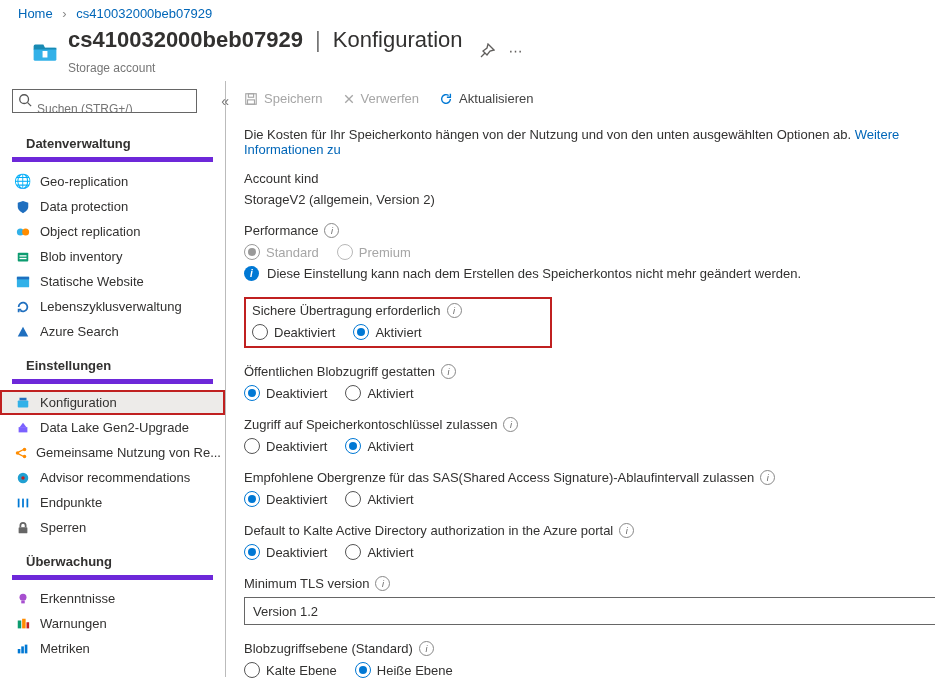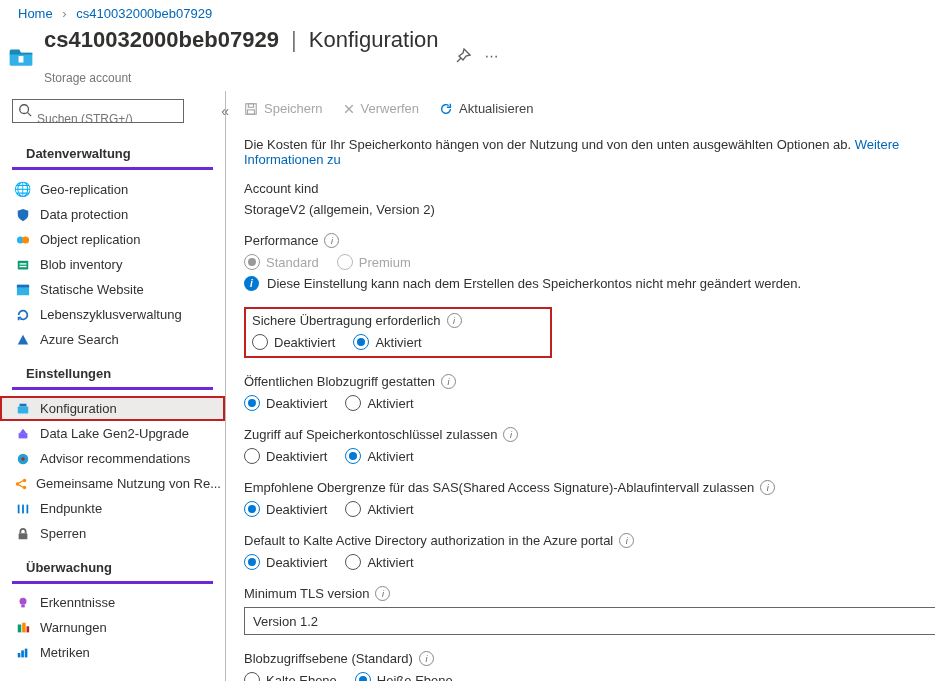--- a/index.html
+++ b/index.html
@@ -1,33 +1,33 @@
 <!DOCTYPE html>
 <html><head>
 <meta charset="utf-8">
 <style>
   html,body{margin:0;padding:0;font-family:"Segoe UI",Arial,sans-serif;font-size:13px;color:#323130;background:#fff;width:935px}
   a{color:#0066b8;text-decoration:none}
   .breadcrumb{padding:6px 18px 2px;font-size:13px;color:#0066b8}
   .breadcrumb .sep{color:#888;margin:0 6px}
-  .header{display:flex;align-items:center;padding:4px 8px 6px;position:relative}
+  .header{display:flex;align-items:center;padding:4px 32px 6px;position:relative}
   .resource-icon{width:26px;height:26px;margin-right:10px;display:flex;align-items:center;justify-content:center}
   .title-wrap h1{font-size:22px;font-weight:600;margin:0;line-height:26px;color:#323130}
   .title-wrap h1 .thin{font-weight:400}
   .title-wrap h1 .pipe{font-weight:400;margin:0 6px;color:#767676}
-  .title-wrap .subtitle{font-size:12px;color:#767676;margin-top:18px}
+  .title-wrap .subtitle{font-size:12px;color:#767676;margin-top:8px}
   .pin-icon{margin-left:16px;color:#605e5c}
   .ellipsis-icon{margin-left:14px;color:#605e5c;font-size:14px}
   .columns{display:flex;align-items:flex-start}
   .sidebar{width:225px;flex:0 0 225px;border-right:1px solid #bbb;padding:8px 0 16px}
   .search-wrap{padding:0 12px 6px;position:relative}
-  .search-input{width:172px;height:24px;border:1px solid #666;padding:16px 4px 0 24px;font-size:12px;color:#888;box-sizing:border-box}
+  .search-input{width:185px;height:24px;border:1px solid #666;padding:16px 4px 0 24px;font-size:12px;color:#888;box-sizing:border-box}
   .search-glyph{position:absolute;left:18px;top:4px;color:#555}
   .collapse-btn{position:absolute;right:-4px;top:4px;color:#777;font-size:14px}
-  .group-title{padding:14px 14px 6px;font-size:13px;font-weight:600;border-bottom:3px solid #6d28d9;margin:0 12px 6px 12px}
+  .group-title{padding:14px 14px 6px;font-size:13px;font-weight:600;border-bottom:5px solid #6d28d9;margin:0 12px 6px 12px}
   .nav-item{display:flex;align-items:center;padding:5px 12px 5px 14px;font-size:13px;color:#323130;white-space:nowrap;overflow:hidden;text-overflow:ellipsis}
   .nav-item .icon{width:18px;display:flex;align-items:center;justify-content:center;margin-right:8px;font-size:14px}
   .nav-item.selected{background:#edebe9}
   .nav-item.highlighted{outline:2px solid #c02020;outline-offset:-2px}
   .content{flex:1;padding:8px 0 20px 18px;overflow:hidden}
   .toolbar{display:flex;align-items:flex-start;gap:20px;padding:2px 0 10px;border-bottom:1px solid transparent}
   .tool-btn{display:flex;align-items:center;color:#444;font-size:13px}
   .tool-btn.disabled{color:#a6a6a6}
   .tool-btn .icon{margin-right:6px;font-size:14px}
   .tool-btn .icon.blue{color:#0078d4}
@@ -174,36 +174,36 @@
           <svg width="14" height="14" viewBox="0 0 16 16">
             <rect x="3" y="7" width="10" height="6" fill="#7b61ff"></rect>
             <polygon points="8,2 12,7 4,7" fill="#7b61ff"></polygon>
           </svg>
         </span>
         <span>Data Lake Gen2-Upgrade</span>
       </div>
     <div class="nav-item">
         <span class="icon">
           <svg width="14" height="14" viewBox="0 0 16 16">
-            <circle cx="8" cy="8" r="6" fill="#21a0d2"></circle>
-            <circle cx="8" cy="8" r="2" fill="#c02020"></circle>
-          </svg>
-        </span>
-        <span>Advisor recommendations</span>
-      </div>
-    <div class="nav-item">
-        <span class="icon">
-          <svg width="14" height="14" viewBox="0 0 16 16">
             <circle cx="4" cy="8" r="2" fill="#ff8c00"></circle>
             <circle cx="12" cy="4" r="2" fill="#ff8c00"></circle>
             <circle cx="12" cy="12" r="2" fill="#ff8c00"></circle>
             <path d="M5 7 L11 4 M5 9 L11 12" stroke="#ff8c00" stroke-width="1.5"></path>
           </svg>
         </span>
         <span>Gemeinsame Nutzung von Re...</span>
+      </div>
+    <div class="nav-item">
+        <span class="icon">
+          <svg width="14" height="14" viewBox="0 0 16 16">
+            <circle cx="8" cy="8" r="6" fill="#21a0d2"></circle>
+            <circle cx="8" cy="8" r="2" fill="#c02020"></circle>
+          </svg>
+        </span>
+        <span>Advisor recommendations</span>
       </div>
     <div class="nav-item">
         <span class="icon">
           <svg width="14" height="14" viewBox="0 0 16 16">
             <rect x="2" y="3" width="2" height="10" fill="#0078d4"></rect>
             <rect x="7" y="3" width="2" height="10" fill="#0078d4"></rect>
             <rect x="12" y="3" width="2" height="10" fill="#0078d4"></rect>
           </svg>
         </span>
         <span>Endpunkte</span>

